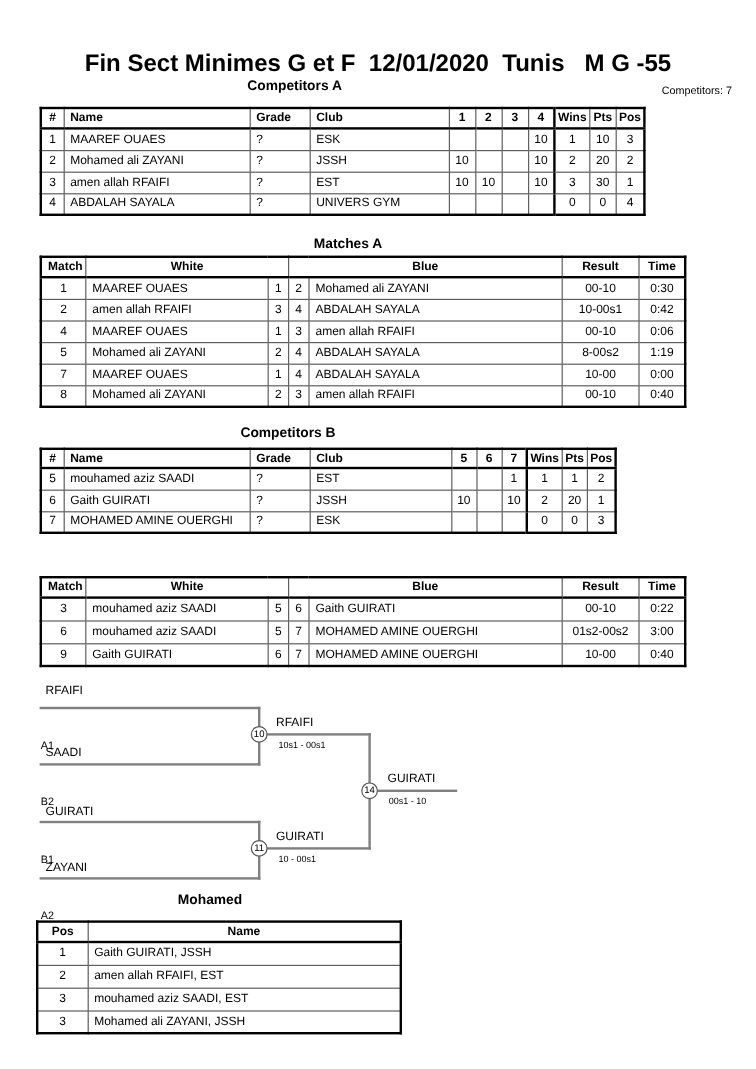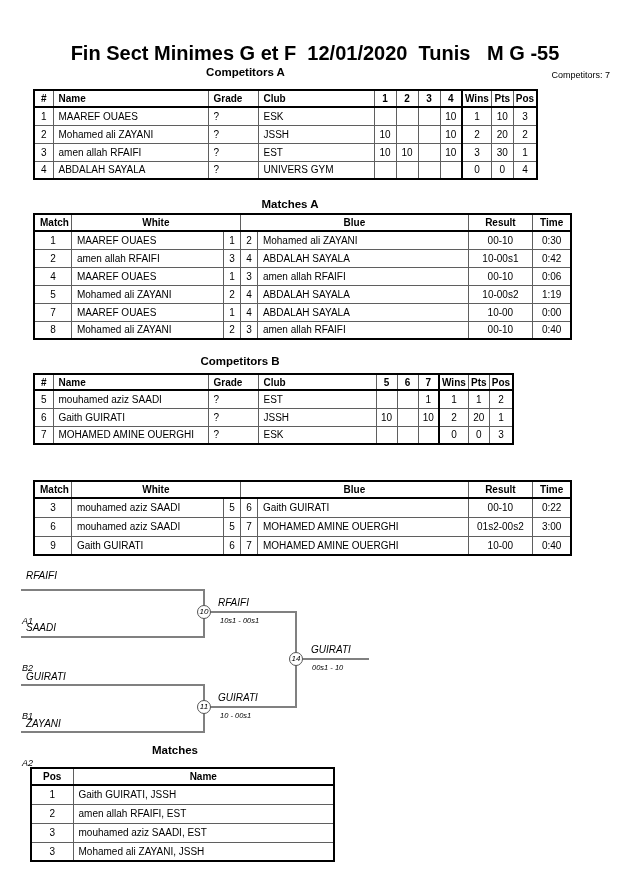--- a/index.html
+++ b/index.html
@@ -26,21 +26,21 @@
   .al-l{text-align:left;padding-left:5px !important;}
   .al-c{text-align:center;}
   .thickL{border-left:2px solid #000 !important;}
 
   #t-competitors_a{left:33px;top:89px;}
   #t-matches_a{left:33px;top:213px;}
   #t-competitors_b{left:33px;top:373px;}
   #t-matches_b{left:33px;top:480px;}
   #t-results{left:30px;top:767px;}
 
-  .bracket{position:absolute;left:21px;top:565px;width:380px;height:190px;font-style:italic;}
+  .bracket{position:absolute;left:33px;top:565px;width:380px;height:190px;}
   .bline{position:absolute;height:2px;background:#808080;}
   .bvline{position:absolute;width:2px;background:#808080;}
   .bname{position:absolute;font-size:10px;white-space:nowrap;}
   .bcode{position:absolute;font-size:9px;white-space:nowrap;margin-top:24px;}
   .bwin{position:absolute;font-size:10px;white-space:nowrap;}
   .bscore{position:absolute;font-size:7.5px;white-space:nowrap;}
   .bcircle{position:absolute;width:14px;height:14px;box-sizing:border-box;
            border:1.5px solid #555;border-radius:50%;background:#fff;
            font-size:8px;line-height:11px;text-align:center;z-index:2;}
 </style>
@@ -186,21 +186,21 @@
           <td class="al-l">amen allah RFAIFI</td>
           <td class="al-c">00-10</td>
           <td class="al-c">0:06</td>
         </tr>
         <tr style="height: 18px;">
           <td class="al-c">5</td>
           <td class="al-l">Mohamed ali ZAYANI</td>
           <td class="al-c">2</td>
           <td class="al-c">4</td>
           <td class="al-l">ABDALAH SAYALA</td>
-          <td class="al-c">10-00s2</td>
+          <td class="al-c">8-00s2</td>
           <td class="al-c">1:19</td>
         </tr>
         <tr style="height: 18px;">
           <td class="al-c">7</td>
           <td class="al-l">MAAREF OUAES</td>
           <td class="al-c">1</td>
           <td class="al-c">4</td>
           <td class="al-l">ABDALAH SAYALA</td>
           <td class="al-c">10-00</td>
           <td class="al-c">0:00</td>
@@ -365,21 +365,21 @@
     <span class="bwin" style="left:197px;top:127px">GUIRATI</span>
     <span class="bscore" style="left:199px;top:146px">10 - 00s1</span>
 
     <div class="bvline" style="left:274px;top:46px;height:97px"></div>
     <div class="bcircle" style="left:268px;top:87px">14</div>
     <div class="bline" style="left:276px;top:93px;width:72px"></div>
     <span class="bwin" style="left:290px;top:79px">GUIRATI</span>
     <span class="bscore" style="left:291px;top:98px">00s1 - 10</span>
   </div>
 
-  <div class="sec-title" id="st-results">Matches</div>
+  <div class="sec-title" id="st-results">Mohamed</div>
   <table class="sheet" id="t-results">
       <colgroup>
         <col style="width: 42px;">
         <col style="width: 261px;">
       </colgroup>
       <thead>
         <tr style="height: 17px;">
           <th colspan="1" class="al-c">Pos</th>
           <th colspan="1" class="al-c">Name</th>
         </tr>

